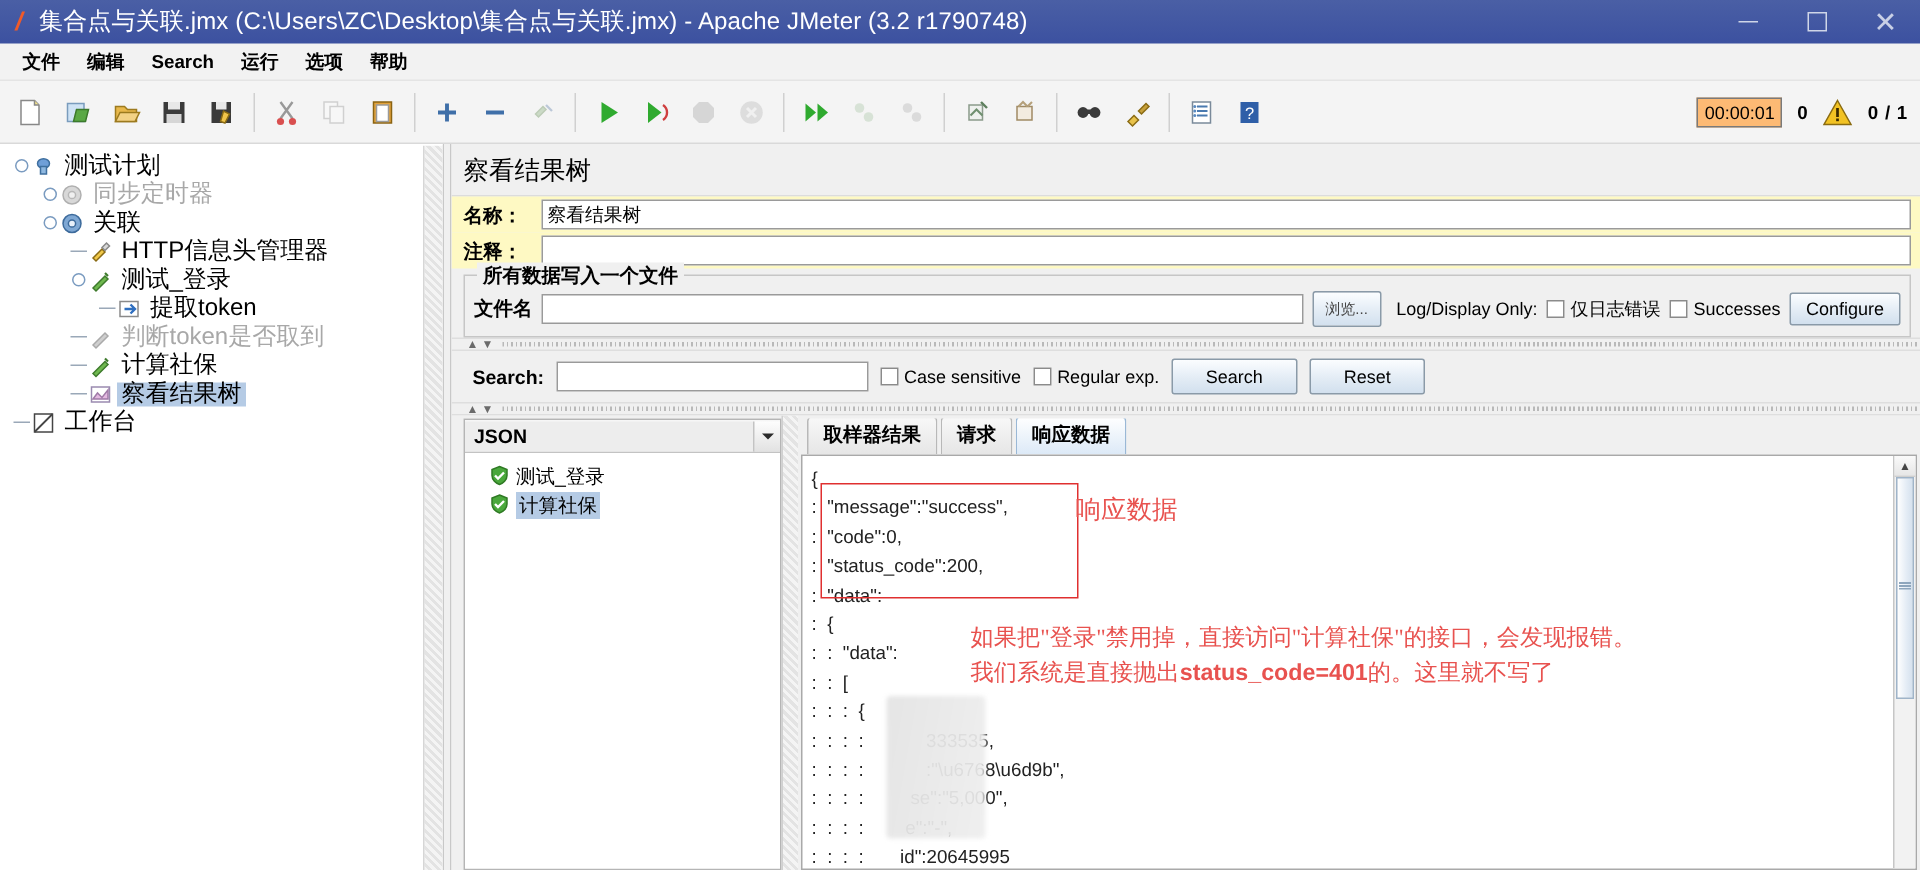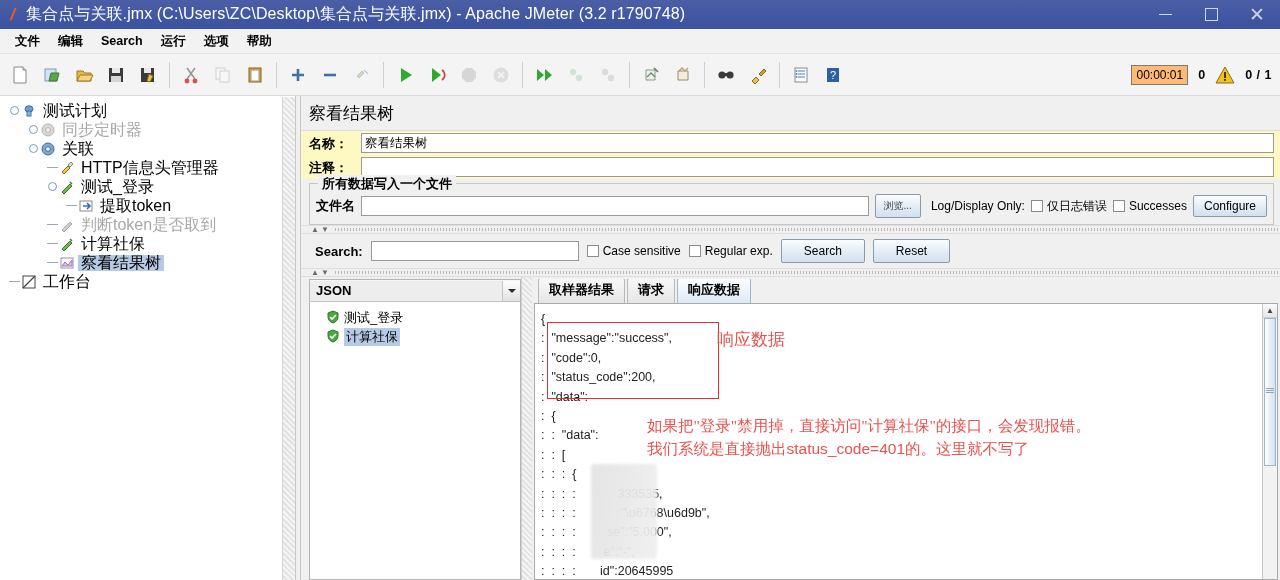--- a/index.html
+++ b/index.html
@@ -323,21 +323,21 @@
     pointer-events:none;
   }
   .annot {
     position:absolute;
     color: #e8524f;
     white-space:nowrap;
     font-family:"Liberation Serif","DejaVu Serif",serif;
   }
   .annot.big { font-size:17px; }
   .annot.note { font-size:15.5px; line-height:23px; }
-  .annot .bold { font-weight:normal; font-family:"Liberation Sans",sans-serif; }
+  .annot .bold { font-weight:bold; font-family:"Liberation Sans",sans-serif; }
   .blurmask {
     position:absolute;
     background: linear-gradient(100deg, rgba(228,228,228,0.96), rgba(238,238,238,0.92));
     filter: blur(1.5px);
     border-radius: 3px;
   }
   .vscroll {
     position:absolute; right:0; top:0; bottom:0; width:15px;
     background:#f2f2f2; border-left:1px solid #c6c6c6;
   }

